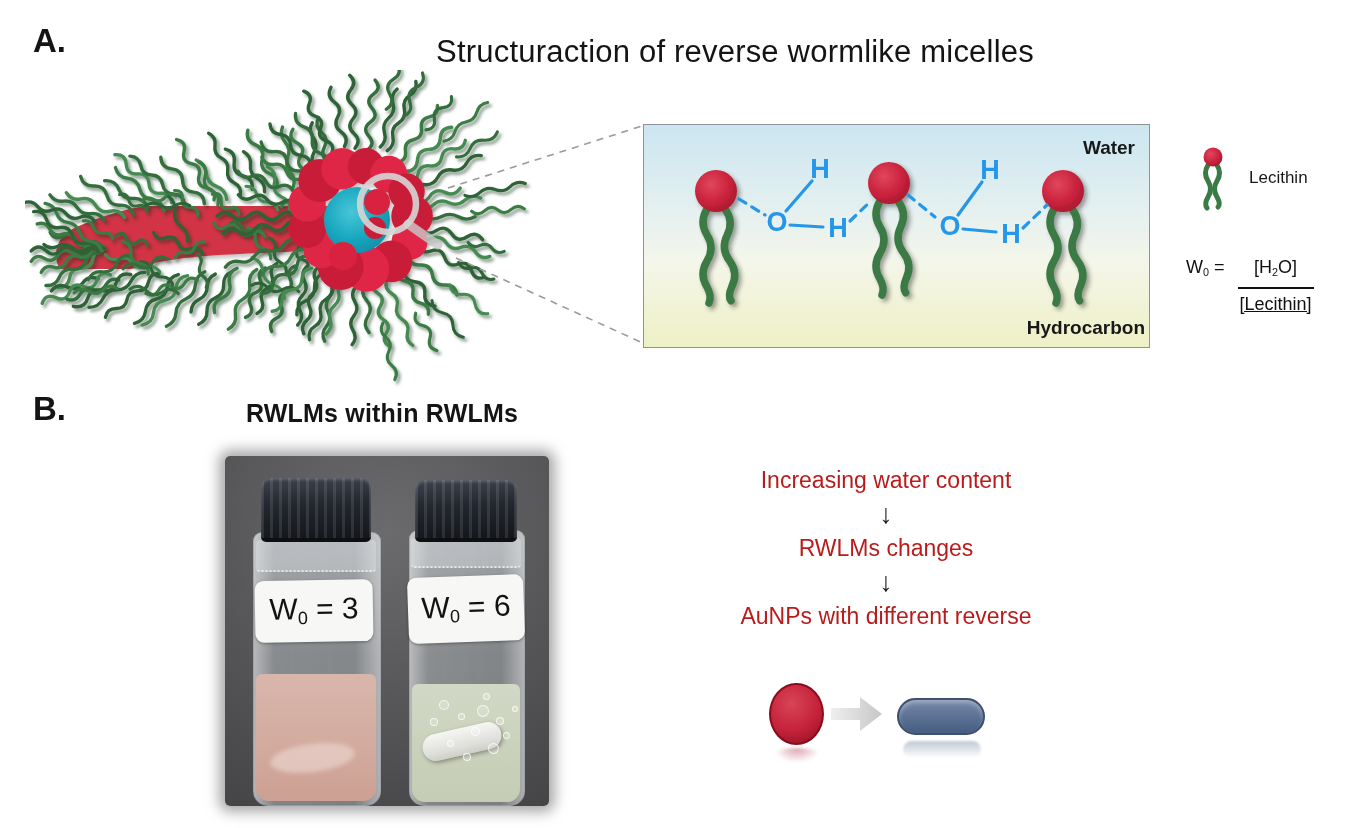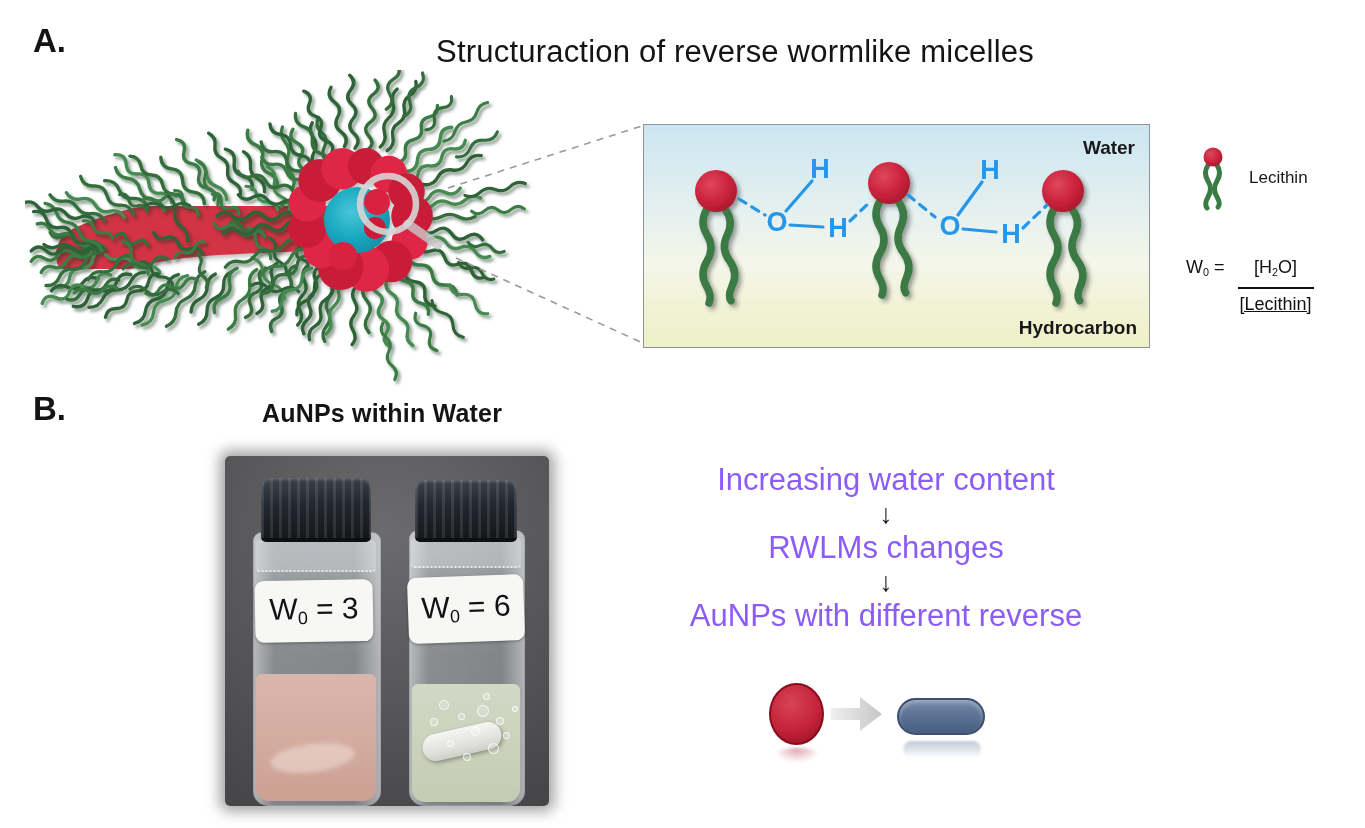--- a/index.html
+++ b/index.html
@@ -6,21 +6,21 @@
   #canvas{position:relative;width:1365px;height:828px;background:#ffffff;overflow:hidden;
           font-family:"Liberation Sans", sans-serif;color:#151515;}
   .abs{position:absolute;}
   .panel-label{font-size:33px;font-weight:600;color:#141414;}
   .fig-title{font-size:31px;font-weight:500;color:#141414;letter-spacing:.2px;}
   
   #inset-box{left:643px;top:124px;width:505px;height:222px;border:1.5px solid #8d9399;
      background:linear-gradient(to bottom,#cbe6f1 0%,#e7f1ef 42%,#f4f6e9 62%,#eef0c6 100%);}
   .inset-corner-label{font-size:19px;font-weight:600;color:#17181a;}
   #water-label{right:14px;top:12px;}
-  #hydrocarbon-label{right:12px;bottom:8px;}
+  #hydrocarbon-label{right:4px;bottom:8px;}
   
   #legend{left:1192px;top:146px;display:flex;}
   #legend-label{margin-left:15px;margin-top:22px;font-size:17px;font-weight:400;color:#17181a;}
   #formula{left:1186px;top:252px;display:flex;align-items:flex-start;font-size:18px;font-weight:500;color:#111;}
   #formula .lhs{white-space:pre;line-height:30px;}
   .sub{font-size:.6em;vertical-align:-.28em;}
   .frac{display:inline-flex;flex-direction:column;align-items:center;margin-left:8px;}
   .frac .num{line-height:30px;padding:0 14px;}
   .frac .den{line-height:30px;border-top:2.5px solid #111;padding:0 2px;text-decoration:underline;}
   
@@ -44,21 +44,21 @@
   .liquid{position:absolute;border-radius:6px 6px 13px 13px;}
   #liquid-left{background:linear-gradient(to bottom,#d9b6ac 0%,#d3ab9f 55%,#ccA093 100%);}
   #liquid-right{background:linear-gradient(to bottom,#d2d8c6 0%,#c9d1ba 60%,#c4ccb4 100%);}
   .swirl{position:absolute;border-radius:50%;filter:blur(2px);}
   .bubble{position:absolute;border-radius:50%;border:1.5px solid rgba(255,255,255,.75);background:rgba(255,255,255,.18);}
   #stir-bar{position:absolute;left:197px;top:272px;width:80px;height:27px;border-radius:14px;
      background:linear-gradient(to bottom,#f6f6f2,#dededa 70%,#cfcfc9);transform:rotate(-13deg);
      box-shadow:1px 2px 4px rgba(0,0,0,.35);}
   
   #flow{left:683px;top:466px;width:406px;display:flex;flex-direction:column;align-items:center;gap:7px;}
-  .flow-step{font-size:31px;font-weight:500;color:#8b5cf6;line-height:28px;}
+  .flow-step{font-size:23px;font-weight:500;color:#b91c1c;line-height:28px;}
   .flow-arrow{font-size:27px;line-height:26px;color:#1a1a1a;}
   
   #sphere{left:769px;top:683px;width:55px;height:62px;border-radius:50%;
      background:radial-gradient(circle at 40% 32%, #d84456 0%, #c4223a 55%, #8e1122 96%);
      border:2px solid rgba(130,8,24,.85);box-sizing:border-box;}
   #sphere-reflection{left:773px;top:748px;width:48px;height:15px;border-radius:50%;
      background:radial-gradient(ellipse at 50% 0%, rgba(170,20,45,.40), rgba(170,20,45,0) 70%);filter:blur(1.5px);}
   #rod{left:897px;top:698px;width:88px;height:37px;border-radius:19px;
      background:linear-gradient(to bottom,#7689a8 0%,#5c7294 50%,#475d81 100%);
      border:2px solid #3e5070;box-sizing:border-box;box-shadow:inset 0 3px 4px rgba(255,255,255,.30);}
@@ -331,21 +331,21 @@
   <div id="formula" class="abs">
     <span class="lhs"><span>W</span><span class="sub">0</span><span> = </span></span>
     <span class="frac">
       <span class="num"><span>[H</span><span class="sub">2</span><span>O]</span></span>
       <span class="den">[Lecithin]</span>
     </span>
   </div>
 
   <div class="abs panel-label" style="left:33px;top:390px;">B.</div>
 
-  <div class="abs fig-title" style="left:182px;top:399px;width:400px;text-align:center;font-size:25px;font-weight:600;">AuNPs within Water</div>
+  <div class="abs fig-title" style="left:182px;top:399px;width:400px;text-align:center;font-size:25px;font-weight:600;">RWLMs within RWLMs</div>
 
   <div id="photo" class="abs">
 
     <div class="glass" style="left:28px;top:76px;width:126px;height:272px;"></div>
     <div class="liquid" id="liquid-left" style="left:31px;top:218px;width:120px;height:127px;"></div>
     <div class="swirl" style="left:45px;top:288px;width:85px;height:28px;background:rgba(240,223,217,.55);transform:rotate(-7deg);"></div>
     <div class="crinkle" style="left:31px;top:84px;width:120px;height:30px;"></div>
     <div class="cap" style="left:36px;top:22px;width:110px;height:60px;"></div>
     <div class="vial-label" style="left:30px;top:124px;width:118px;height:62px;transform:rotate(-1deg);">
         <span><span>W</span><span class="sub">0</span><span> = 3</span></span>

